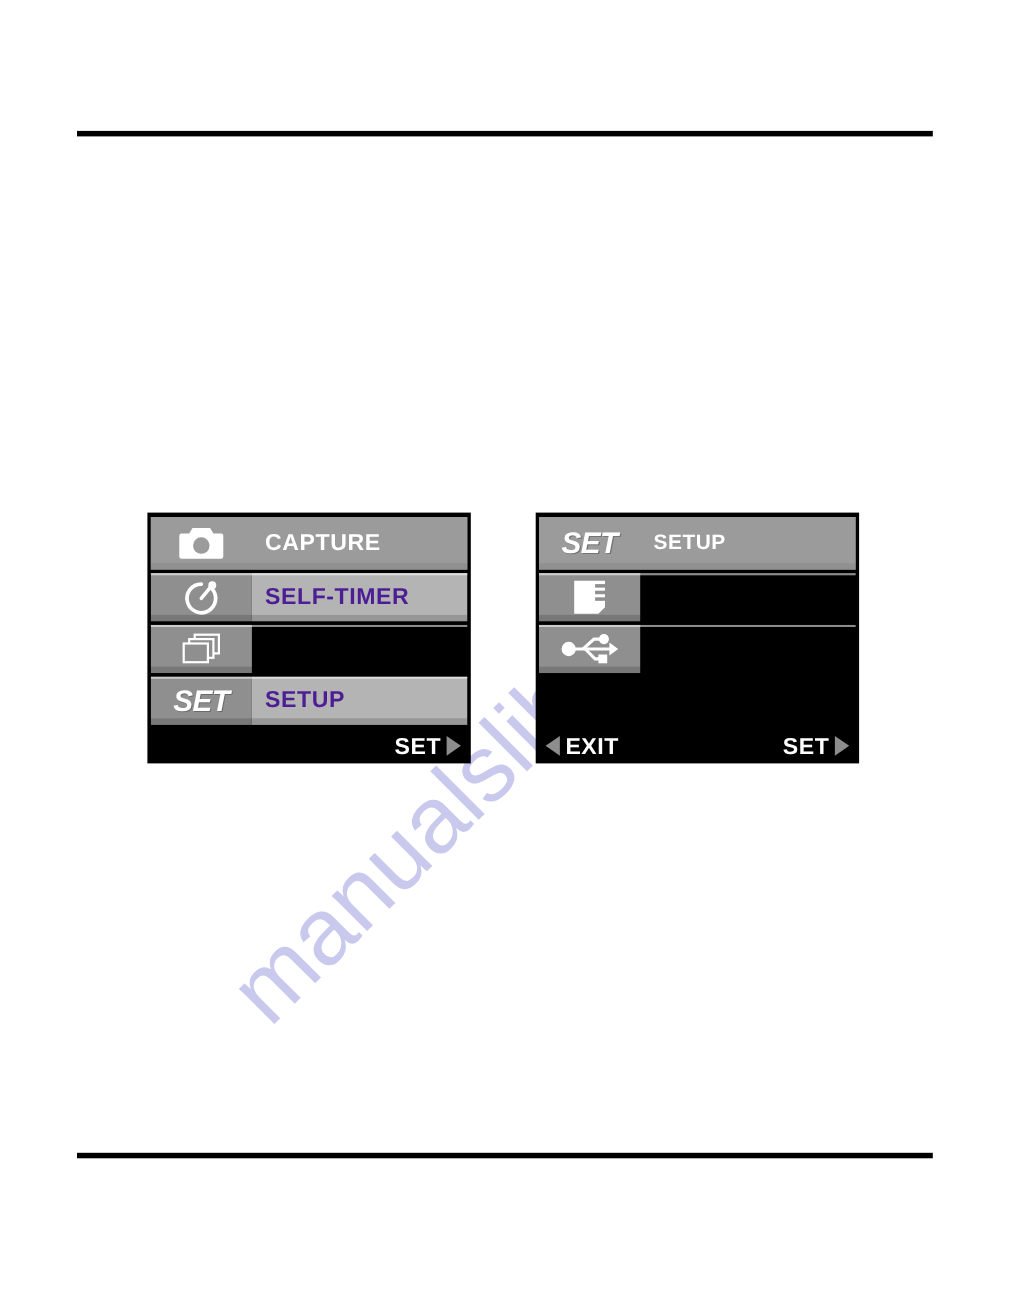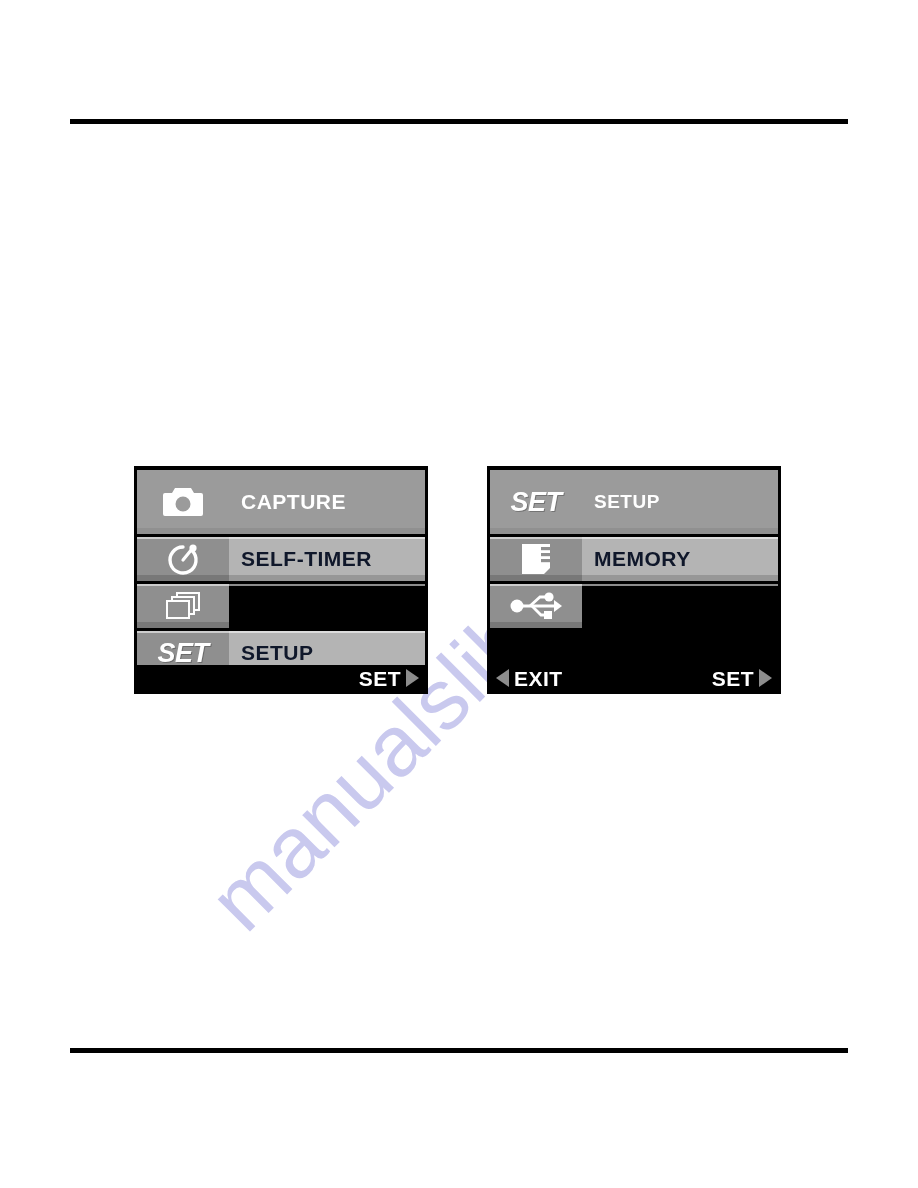--- a/index.html
+++ b/index.html
@@ -76,21 +76,21 @@
     align-items: stretch;
     height: 44px;
     margin-bottom: 3px;
     overflow: hidden;
   }
   .menu-row:last-of-type { margin-bottom: 0; }
 
   
   .menu-row.selected {
     background: #9b9b9b;
-    height: 64px;
+    height: 48px;
   }
   .menu-row.selected .row-icon { background: transparent; }
   .menu-row.selected .row-label {
     background: transparent;
     color: #ffffff;
   }
 
   
   .row-icon {
     width: 92px;
@@ -102,21 +102,21 @@
     position: relative;
   }
   .menu-row.selected .row-icon {
     width: 92px;
     flex: 0 0 92px;
     justify-content: center;
   }
   .row-label {
     flex: 1 1 auto;
     background: #b4b4b4;
-    color: #0f172a;
+    color: #4c1d95;
     display: flex;
     align-items: center;
     padding-left: 12px;
     font-size: 21px;
     font-weight: bold;
     letter-spacing: 0.5px;
   }
   
   .menu-row:not(.selected)::after {
     content: "";
@@ -284,21 +284,20 @@
 
       <div class="menu-row">
         <div class="row-icon">
           <svg width="34" height="34" viewBox="0 0 34 34">
             <path d="M3 2 h28 v24 l-6 6 h-22 z" fill="#ffffff"></path>
             <rect x="22" y="5" width="11" height="3.2" fill="#8f8f8f"></rect>
             <rect x="22" y="11" width="11" height="3.2" fill="#8f8f8f"></rect>
             <rect x="22" y="17" width="11" height="3.2" fill="#8f8f8f"></rect>
           </svg>
         </div>
-        <div class="row-label">MEMORY</div>
       </div>
 
       <div class="menu-row">
         <div class="row-icon">
           <svg width="52" height="30" viewBox="0 0 52 30">
             <circle cx="7" cy="15" r="6.5" fill="#ffffff"></circle>
             <line x1="10" y1="15" x2="47" y2="15" stroke="#ffffff" stroke-width="2.8"></line>
             <polyline points="20,15 30,6 38,6" fill="none" stroke="#ffffff" stroke-width="2.8"></polyline>
             <polyline points="22,15 31,24 37,24" fill="none" stroke="#ffffff" stroke-width="2.8"></polyline>
             <circle cx="39" cy="6" r="4.6" fill="#ffffff"></circle>

